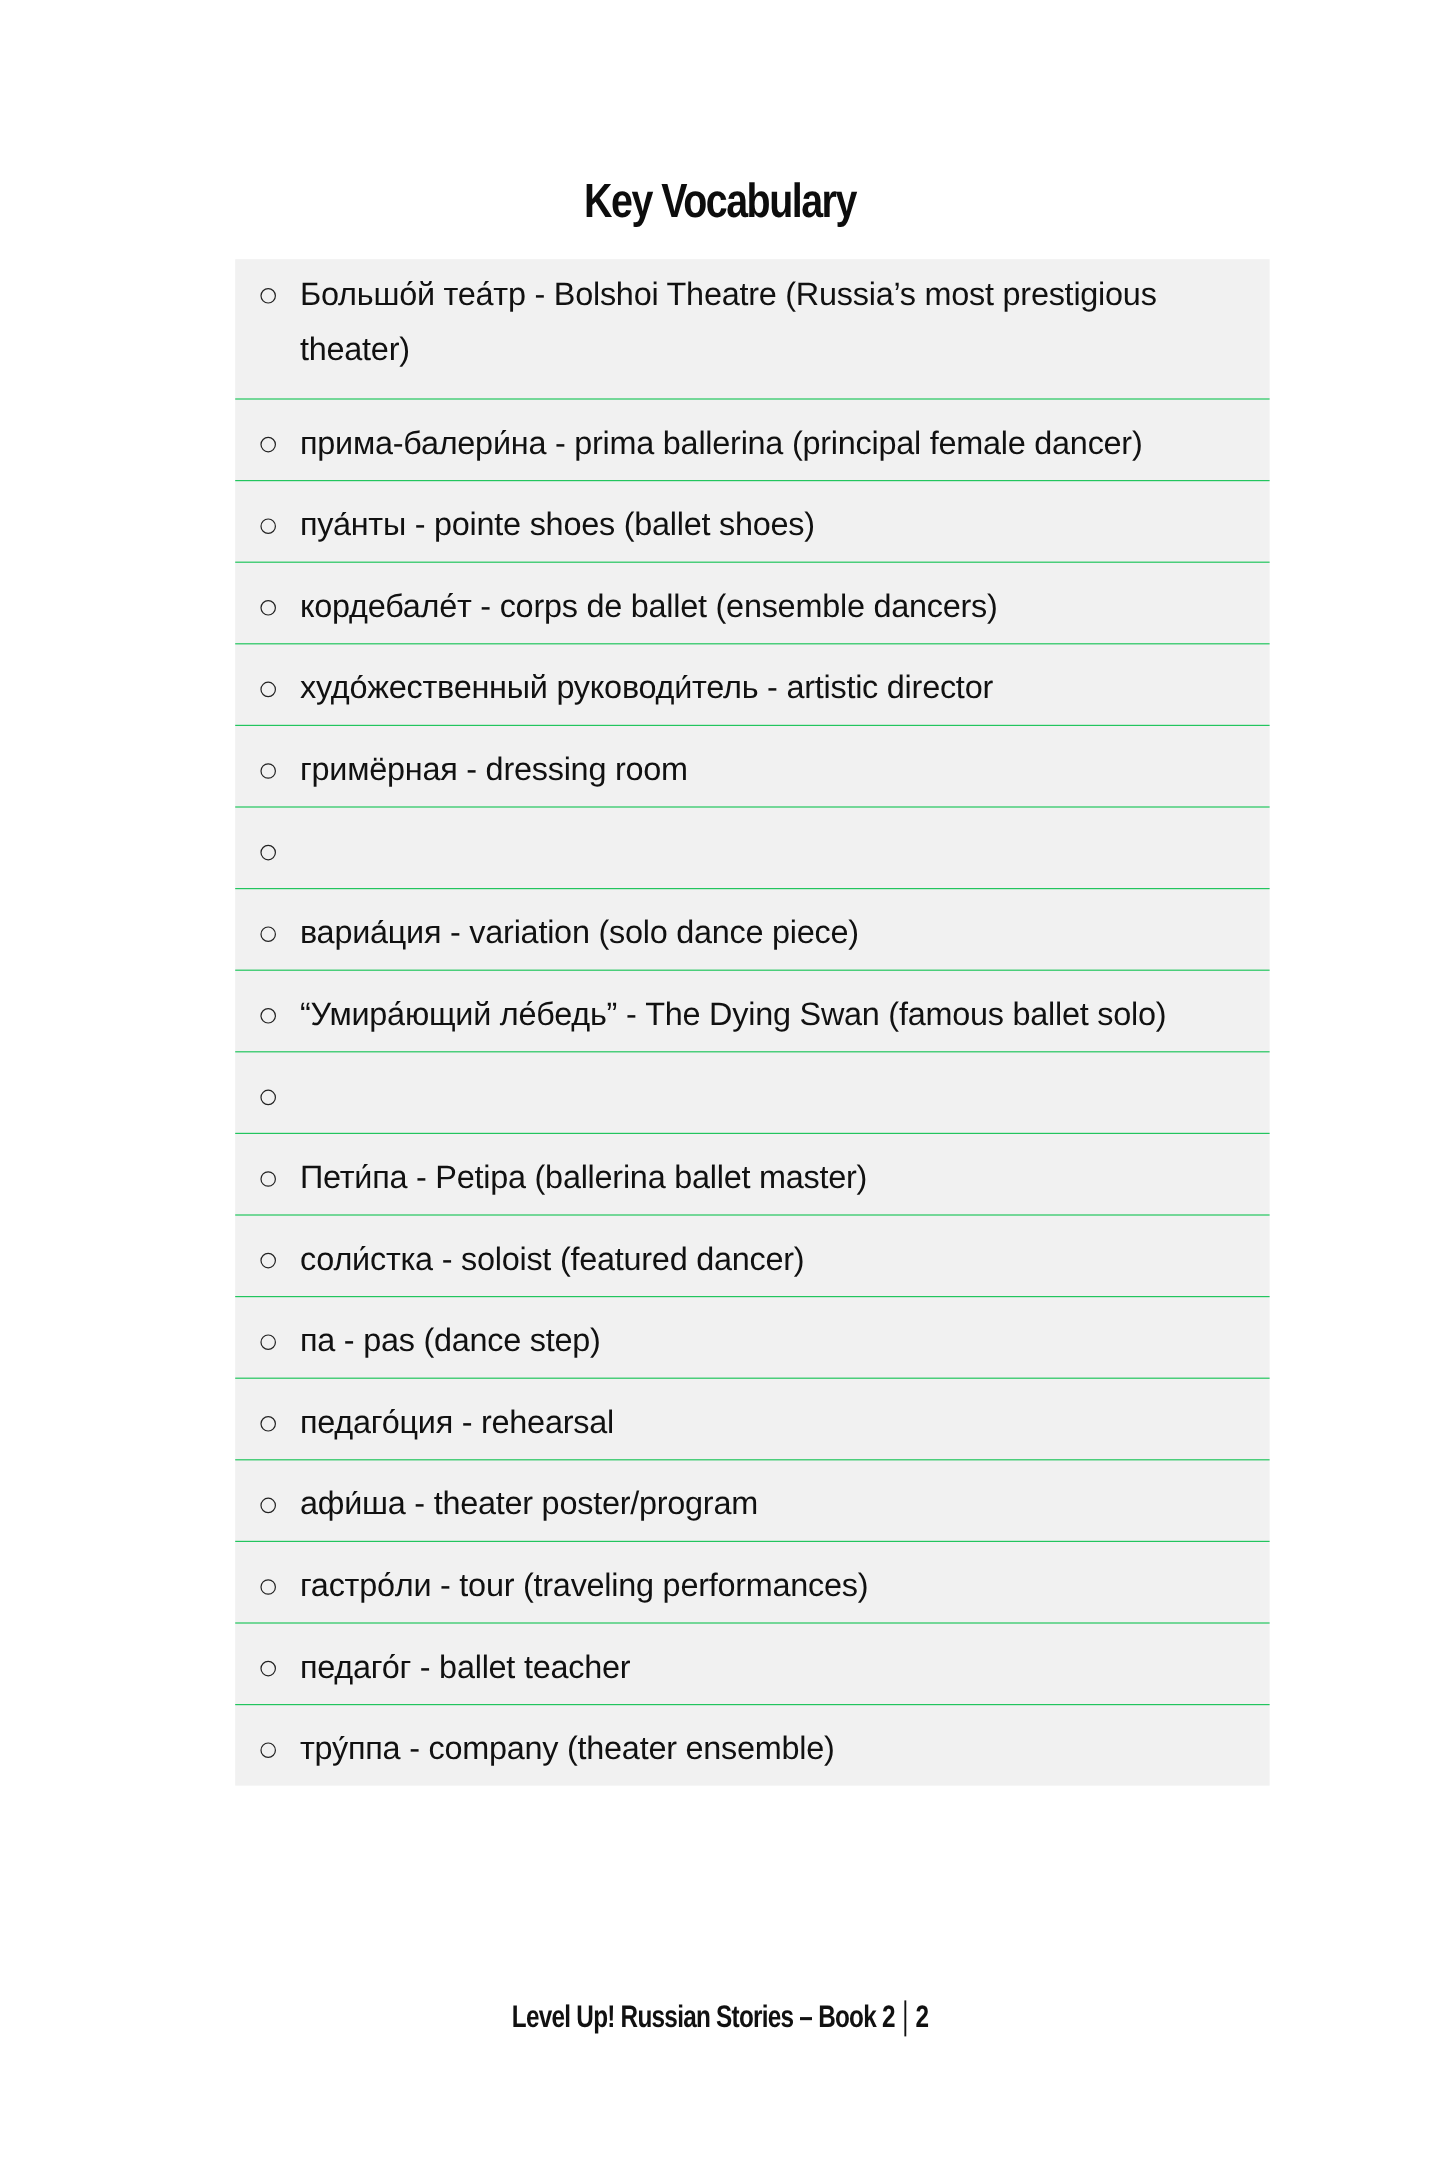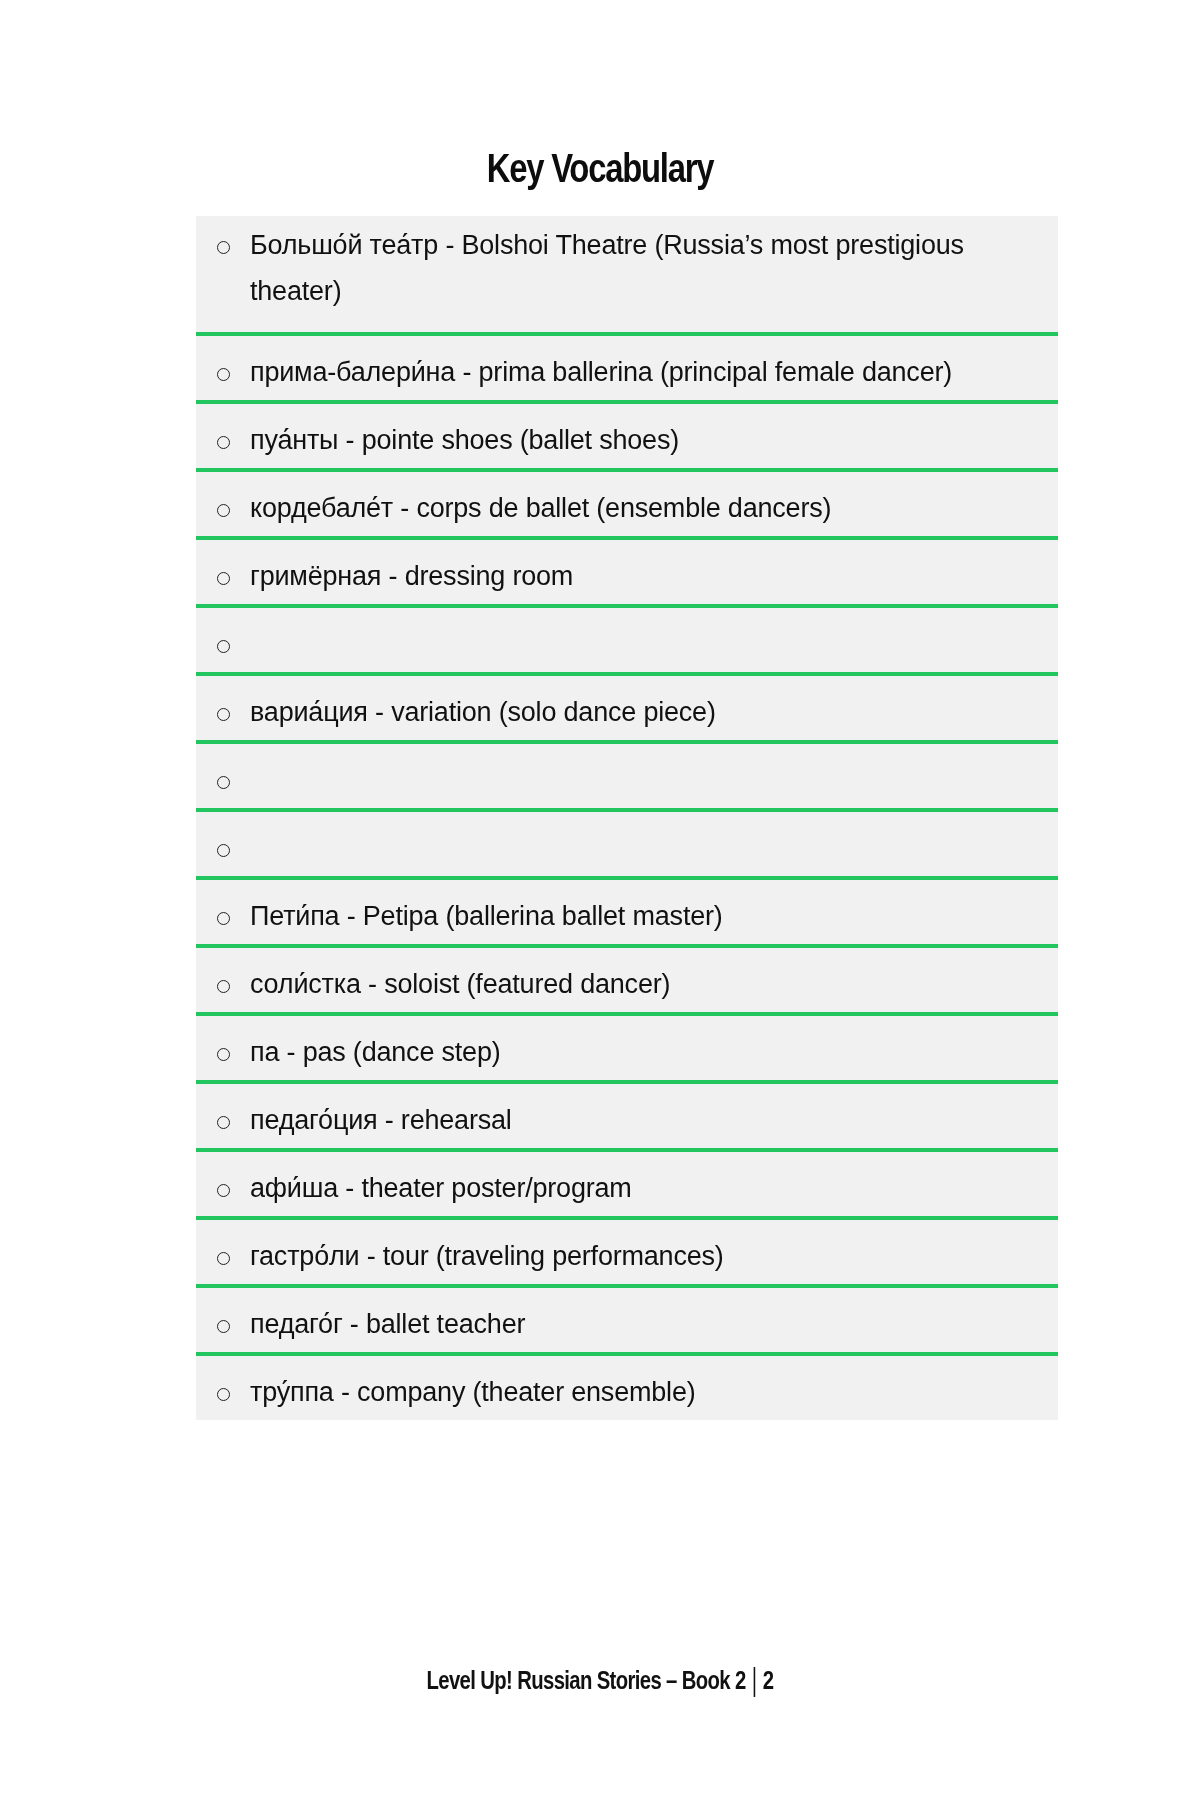--- a/index.html
+++ b/index.html
@@ -37,21 +37,21 @@
       width: 862px;
       background: #f1f1f1;
       margin: 0;
       padding: 0;
       list-style: none;
     }
     .vocab-row {
       position: relative;
       display: flex;
       align-items: flex-start;
-      border-top: 4px solid #22c55e;
+      border-top: 1px solid #22c55e;
       box-sizing: border-box;
       height: 68px;
       padding-top: 13px;
     }
     .vocab-row:first-child {
       border-top: none;
       height: 116px;
       padding-top: 6px;
     }
     .bullet {
@@ -119,31 +119,36 @@
   <li class="vocab-row">
       <span class="bullet"><span class="ring"></span></span>
       <span class="entry">пуа́нты - pointe shoes (ballet shoes)</span>
     </li>
   <li class="vocab-row">
       <span class="bullet"><span class="ring"></span></span>
       <span class="entry">кордебале́т - corps de ballet (ensemble dancers)</span>
     </li>
   <li class="vocab-row">
       <span class="bullet"><span class="ring"></span></span>
+      <span class="entry">худо́жественный руководи́тель - artistic director</span>
+    </li>
+  <li class="vocab-row">
+      <span class="bullet"><span class="ring"></span></span>
       <span class="entry">гримёрная - dressing room</span>
     </li>
   <li class="vocab-row">
       <span class="bullet"><span class="ring"></span></span>
     </li>
   <li class="vocab-row">
       <span class="bullet"><span class="ring"></span></span>
       <span class="entry">вариа́ция - variation (solo dance piece)</span>
     </li>
   <li class="vocab-row">
       <span class="bullet"><span class="ring"></span></span>
+      <span class="entry">“Умира́ющий ле́бедь” - The Dying Swan (famous ballet solo)</span>
     </li>
   <li class="vocab-row">
       <span class="bullet"><span class="ring"></span></span>
     </li>
   <li class="vocab-row">
       <span class="bullet"><span class="ring"></span></span>
       <span class="entry">Пети́па - Petipa (ballerina ballet master)</span>
     </li>
   <li class="vocab-row">
       <span class="bullet"><span class="ring"></span></span>

